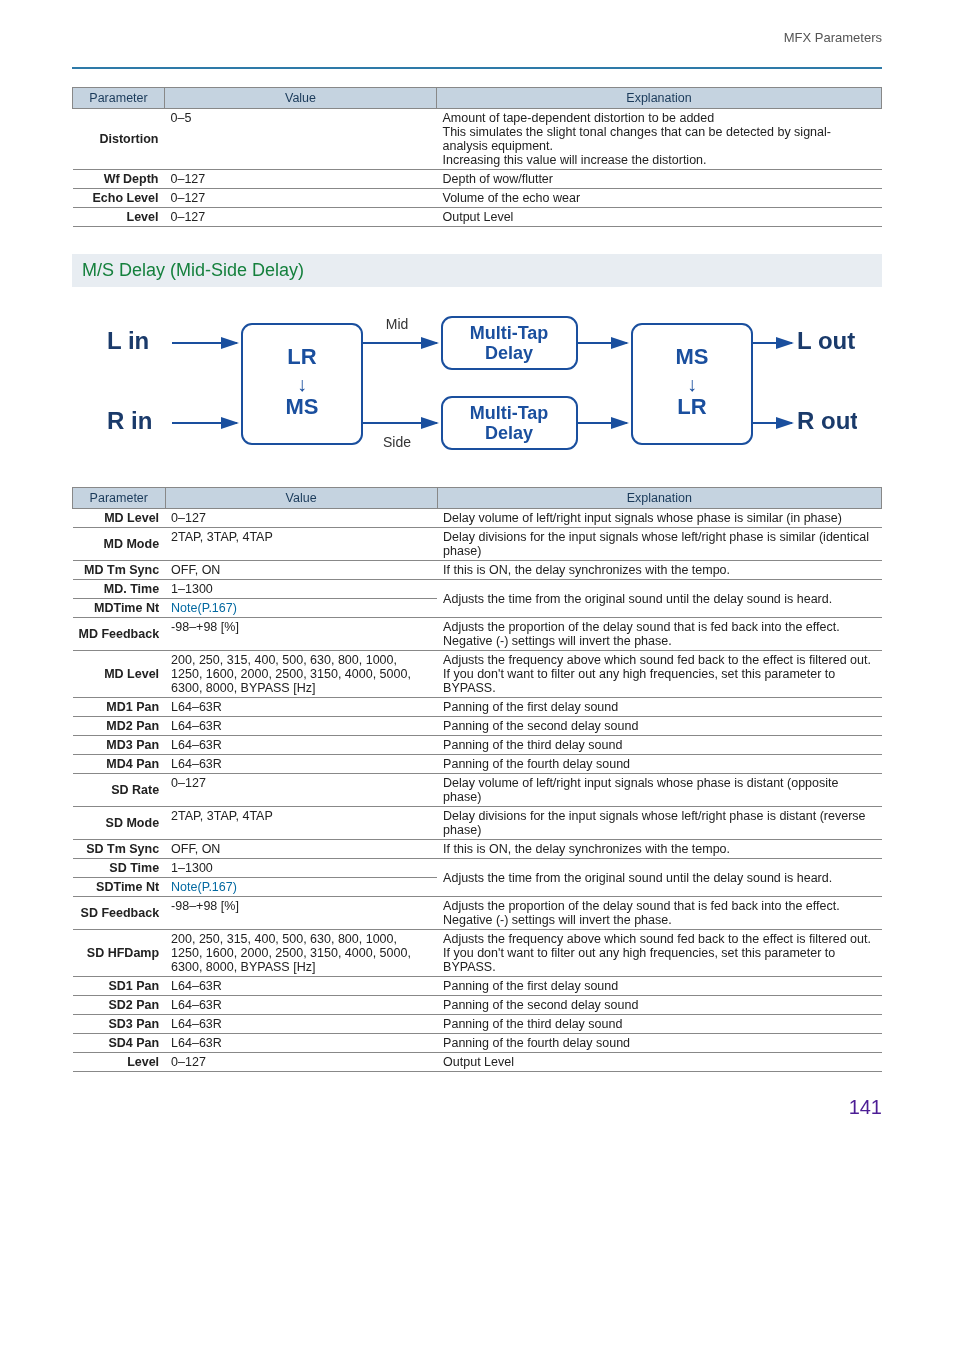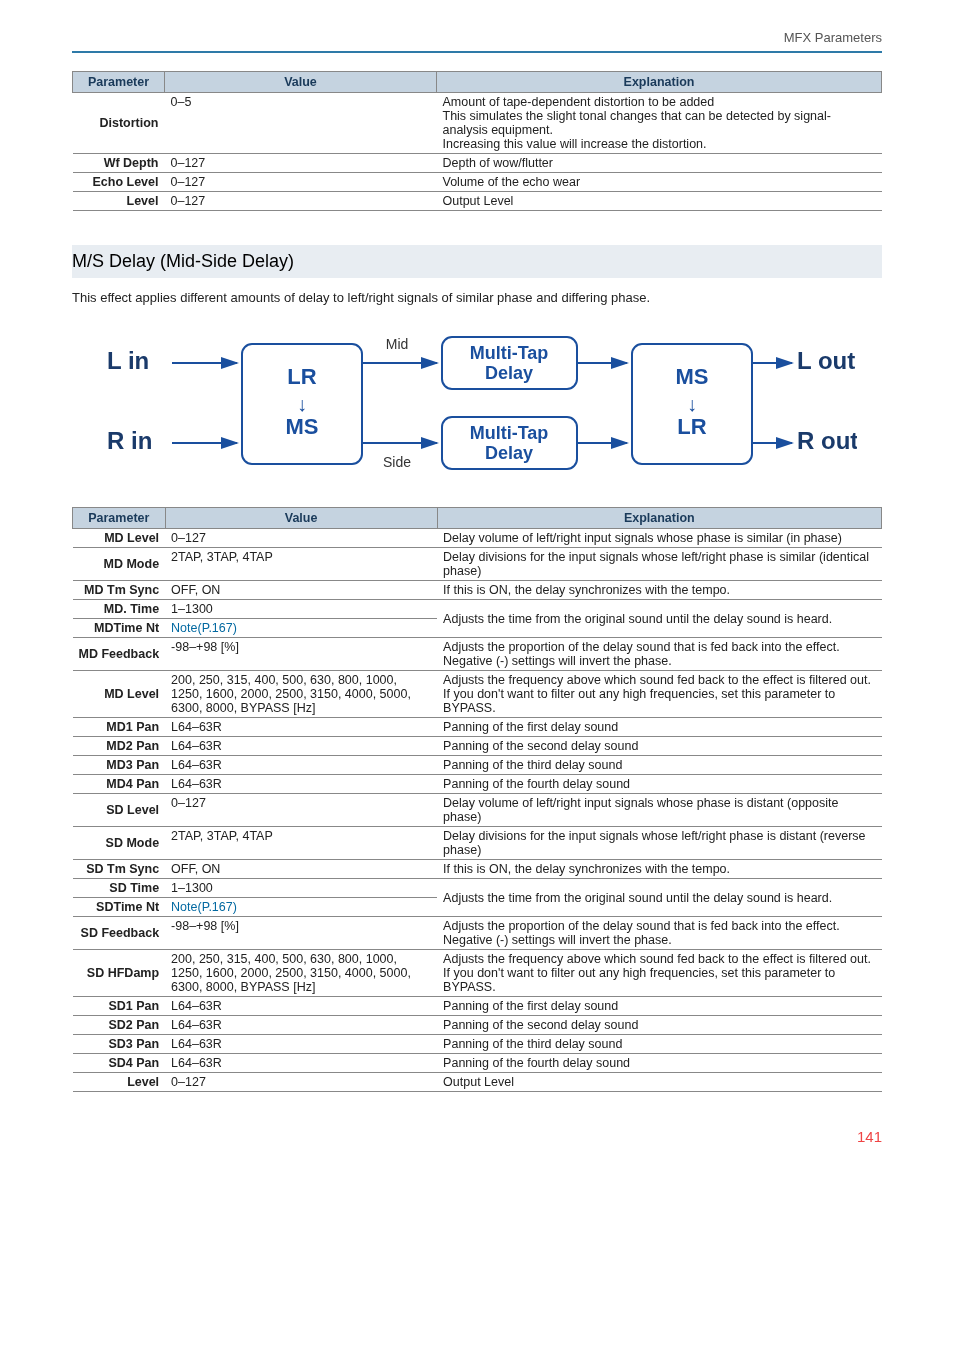--- a/index.html
+++ b/index.html
@@ -1,34 +1,34 @@
 <!DOCTYPE html>
 <html><head>
 <meta charset="utf-8">
 <style>
 body{font-family:"Segoe UI",Arial,sans-serif;font-size:13px;color:#222;margin:0;background:#fff}
 .page{width:954px;margin:0 auto;padding:30px 72px 30px 72px;box-sizing:border-box}
-.header-right{text-align:right;color:#555;font-size:13px;margin-bottom:6px}
+.header-right{text-align:right;color:#555;font-size:13px;margin-bottom:22px}
 .header-rule{height:2px;background:#2e7aa8;margin-bottom:18px}
 table.pt{width:100%;border-collapse:collapse;font-size:12.5px}
-table.pt thead th{background:#c5d3e0;color:#1a3a5a;font-weight:bold;padding:3px 6px;border:1px solid #888;text-align:center}
+table.pt thead th{background:#c5d3e0;color:#1a3a5a;font-weight:normal;padding:3px 6px;border:1px solid #888;text-align:center}
 table.pt td{border-top:1px solid #888;border-bottom:1px solid #888;padding:2px 6px;vertical-align:top}
 table.pt td.pn{font-weight:bold;text-align:right;white-space:nowrap;width:80px;vertical-align:middle}
 table.pt td.val{width:260px}
-.section-band{background:#e8edf2;color:#000000;font-size:18px;padding:6px 0;margin-top:34px;margin-bottom:12px}
+.section-band{background:#e8edf2;color:#15803d;font-size:18px;padding:6px 10px;margin-top:27px;margin-bottom:12px}
 .desc{font-size:13px;margin-bottom:14px}
 a.ref{color:#0369a1;text-decoration:none}
 .diagram{margin:8px auto 18px auto;display:block}
 .dlabel{font-family:"Segoe UI",Arial,sans-serif;fill:#1a3a6a;font-weight:bold}
 .dbox{fill:#fff;stroke:#1a4f9e;stroke-width:2;rx:10;ry:10}
 .dboxtxt{fill:#1a4f9e;font-weight:bold;font-family:"Segoe UI",Arial,sans-serif}
 .dline{stroke:#1a4f9e;stroke-width:2;fill:none}
 .arrowhead{fill:#1a4f9e}
 .dthin{font-family:"Segoe UI",Arial,sans-serif;fill:#333}
-.page-num{text-align:right;font-size:15px;color:#ef4444;margin-top:36px}
+.page-num{text-align:right;font-size:20px;color:#4c1d95;margin-top:24px}
 </style>
 </head>
 <body>
 
 <div class="page">
   <div class="header-right">MFX Parameters</div>
   <div class="header-rule"></div>
 
   <table class="pt">
     <thead>
@@ -56,21 +56,20 @@
         </tr>
         <tr>
           <td class="pn">Level</td>
           <td class="val">0–127</td>
           <td>Output Level</td>
         </tr>
       </tbody>
   </table>
 
   <div class="section-band">M/S Delay (Mid-Side Delay)</div>
-  <div class="desc">This effect applies different amounts of delay to left/right signals of similar phase and differing phase.</div>
 
   <svg class="diagram" width="760" height="170" viewBox="0 0 760 170">
     <defs>
       <marker id="ah" markerWidth="10" markerHeight="10" refX="8" refY="3" orient="auto">
         <path d="M0,0 L9,3 L0,6 Z" class="arrowhead"></path>
       </marker>
     </defs>
     <text x="10" y="50" class="dlabel" font-size="24">L in</text>
     <text x="10" y="130" class="dlabel" font-size="24">R in</text>
     <text x="700" y="50" class="dlabel" font-size="24">L out</text>
@@ -165,21 +164,21 @@
           <td class="pn">MD3 Pan</td>
           <td class="val">L64–63R</td>
           <td>Panning of the third delay sound</td>
         </tr>
         <tr>
           <td class="pn">MD4 Pan</td>
           <td class="val">L64–63R</td>
           <td>Panning of the fourth delay sound</td>
         </tr>
         <tr>
-          <td class="pn">SD Level</td>
+          <td class="pn">SD Rate</td>
           <td class="val">0–127</td>
           <td>Delay volume of left/right input signals whose phase is distant (opposite phase)</td>
         </tr>
         <tr>
           <td class="pn">SD Mode</td>
           <td class="val">2TAP, 3TAP, 4TAP</td>
           <td>Delay divisions for the input signals whose left/right phase is distant (reverse phase)</td>
         </tr>
         <tr>
           <td class="pn">SD Tm Sync</td>

